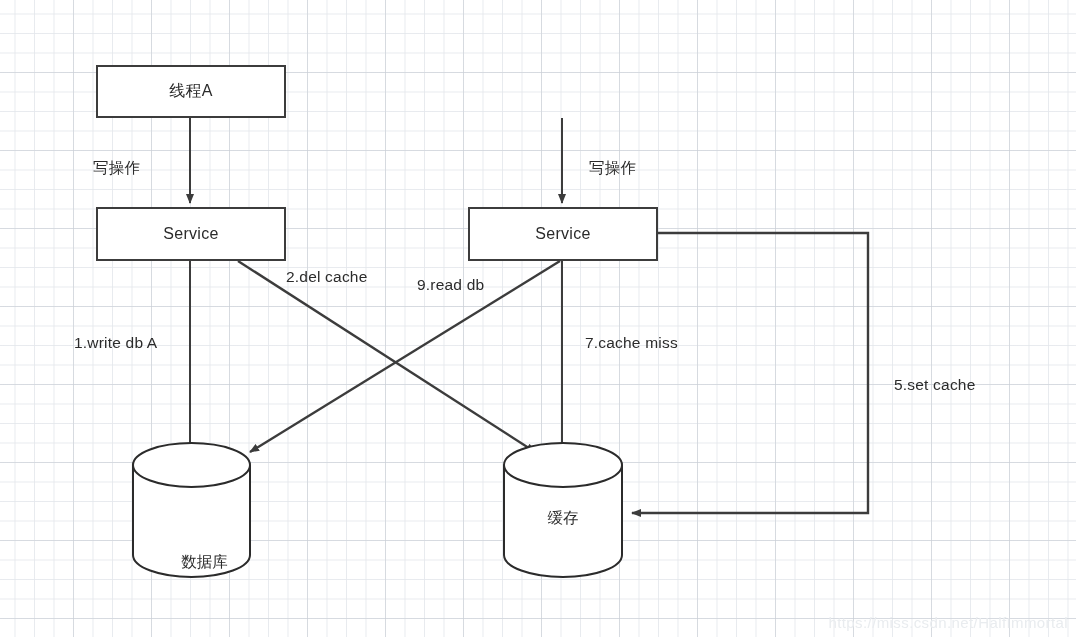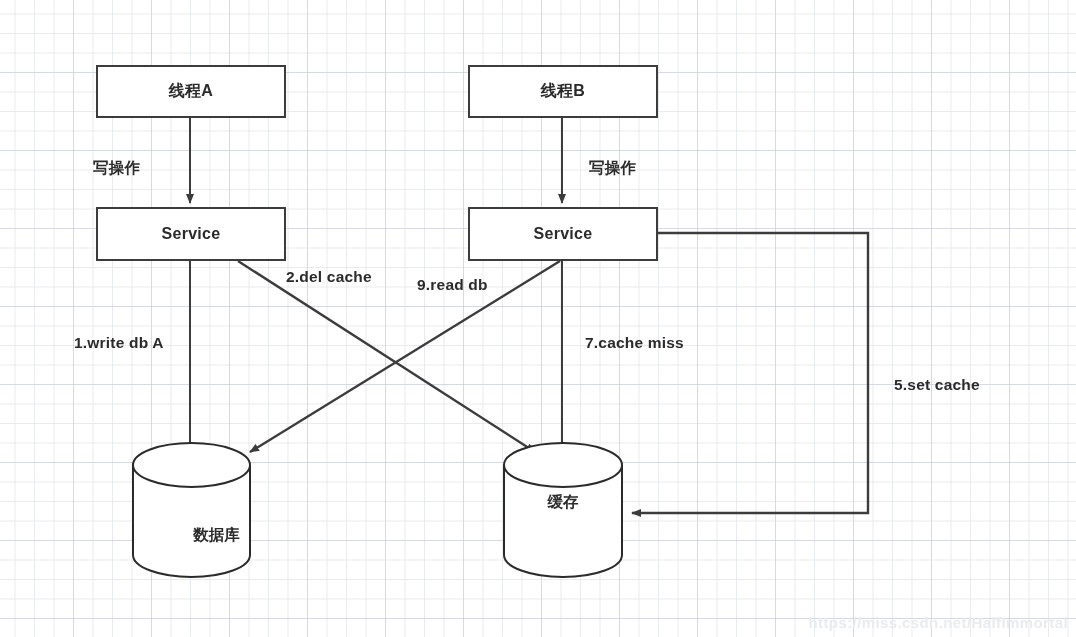--- a/index.html
+++ b/index.html
@@ -20,21 +20,20 @@
       linear-gradient(to right, rgba(200,205,212,0.55) 1px, transparent 1px),
       linear-gradient(to bottom, rgba(200,205,212,0.55) 1px, transparent 1px),
       linear-gradient(to right, rgba(228,231,236,0.85) 1px, transparent 1px),
       linear-gradient(to bottom, rgba(228,231,236,0.85) 1px, transparent 1px);
     background-size:
       78px 78px,
       78px 78px,
       19.5px 19.5px,
       19.5px 19.5px;
     background-position: -5px -6px, -5px -6px, -5px -6px, -5px -6px;
-    font-weight: bold;
   }
   #diagram-svg {
     position: absolute;
     left: 0;
     top: 0;
     width: 1076px;
     height: 637px;
   }
   .node-box {
     position: absolute;
@@ -107,35 +106,32 @@
     <g>
       <path d="M 504,465 L 504,555 A 59,22 0 0 0 622,555 L 622,465" fill="#ffffff" stroke="#2b2b2b" stroke-width="2"></path>
       <ellipse cx="563" cy="465" rx="59" ry="22" fill="#ffffff" stroke="#2b2b2b" stroke-width="2"></ellipse>
     </g>
   </svg>
 
   <div class="node-box" style="left:96px; top:65px; width:190px; height:53px;">
     <span>线程A</span>
   </div>
 
-  <div class="node-box" style="left:468px; top:65px; width:190px; height:53px;">
-    <span>线程B</span>
-  </div>
 
   <div class="node-box" style="left:96px; top:207px; width:190px; height:54px;">
     <span>Service</span>
   </div>
 
   <div class="node-box" style="left:468px; top:207px; width:190px; height:54px;">
     <span>Service</span>
   </div>
 
-  <div class="cyl-label" style="left:133px; top:525px; width:143px;margin-left:12px;">数据库</div>
+  <div class="cyl-label" style="left:133px; top:552px; width:143px;">数据库</div>
 
-  <div class="cyl-label" style="left:504px; top:492px; width:118px;">缓存</div>
+  <div class="cyl-label" style="left:504px; top:508px; width:118px;">缓存</div>
 
   <div class="edge-label" style="left:93px; top:158px;">写操作</div>
 
   <div class="edge-label" style="left:589px; top:158px;">写操作</div>
 
   <div class="edge-label" style="left:74px; top:334px;">1.write db A</div>
 
   <div class="edge-label" style="left:286px; top:268px;">2.del cache</div>
 
   <div class="edge-label" style="left:585px; top:334px;">7.cache miss</div>

